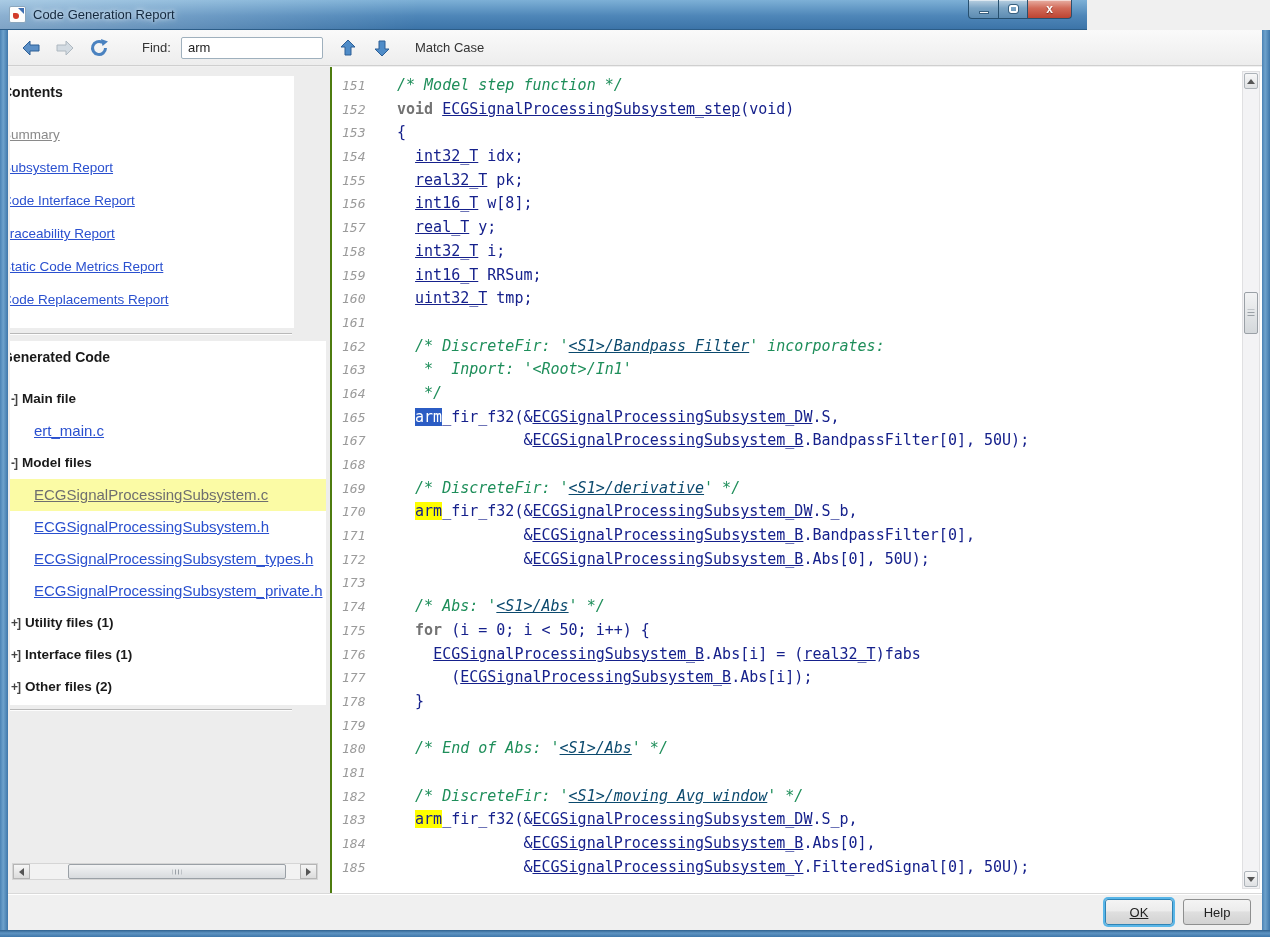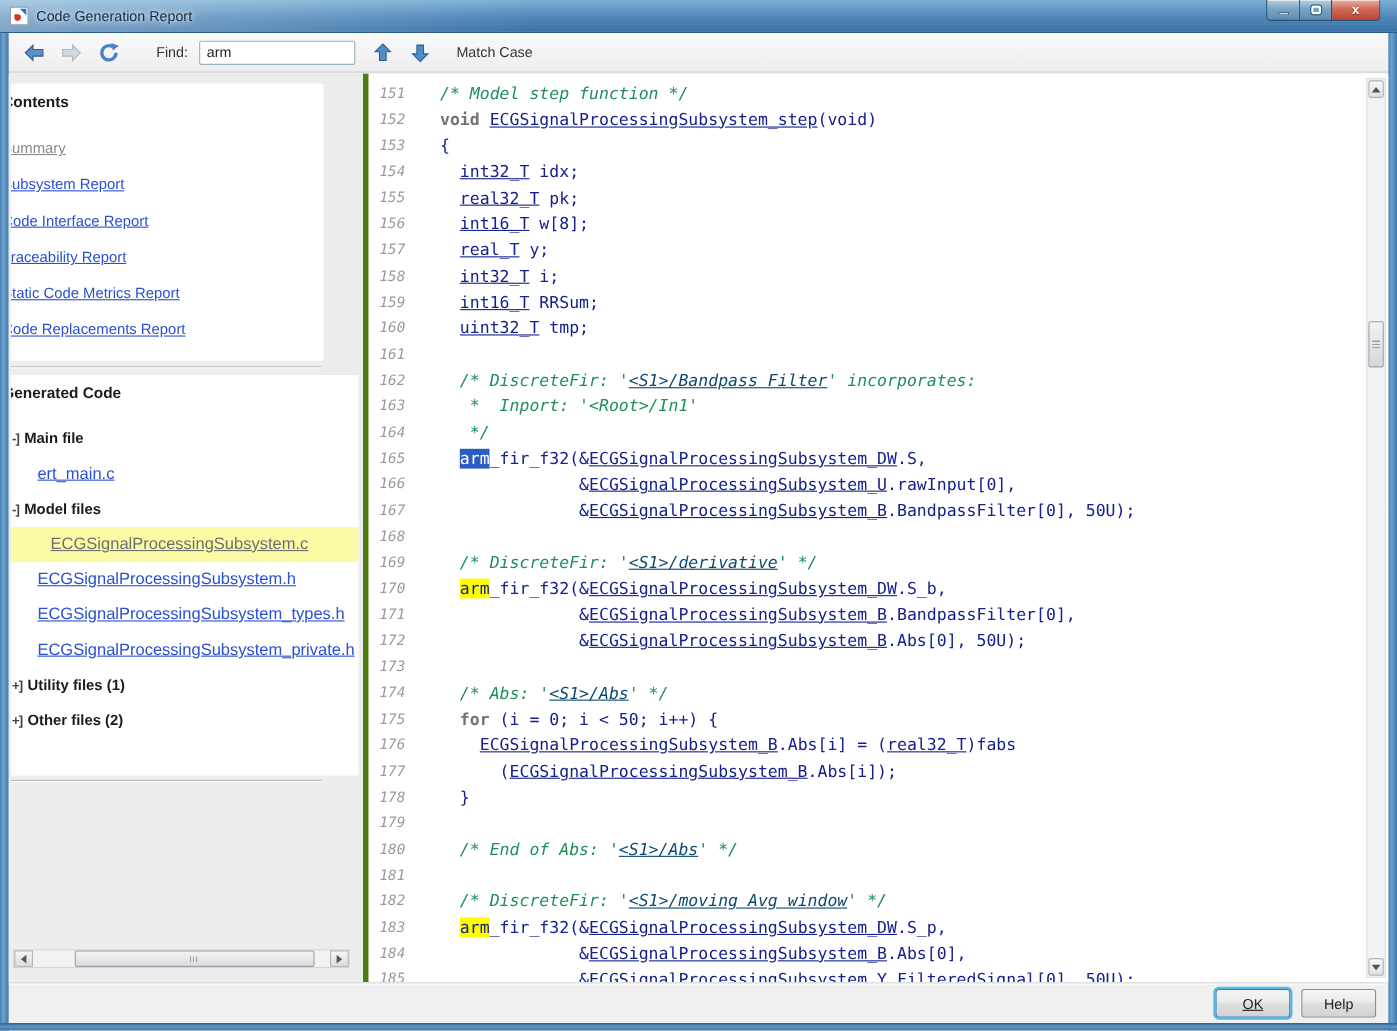--- a/index.html
+++ b/index.html
@@ -1,21 +1,21 @@
 <!DOCTYPE html>
 <html><head>
 <meta charset="utf-8">
 <style>
   * { box-sizing: border-box; margin: 0; padding: 0; }
   html,body { width:1270px; height:937px; overflow:hidden;
     font-family:"Liberation Sans","DejaVu Sans",sans-serif; }
   .window { position:relative; width:1270px; height:937px; background:#f0f0f0; }
 
   
-  .titlebar { position:absolute; left:0; top:0; width:1270px; height:30px;
+  .titlebar { position:absolute; left:0; top:0; width:1087px; height:30px;
     background:linear-gradient(180deg,#7db0d6 0%,#4e86b8 55%,#3c74a8 100%);
     border-bottom:1px solid #2c5d88;padding-left:19px; }
   .titlebar .glare { position:absolute; left:0; top:0; width:55%; height:100%;
     background:linear-gradient(100deg,rgba(255,255,255,.35),rgba(255,255,255,0) 70%); }
   .frame-left,.frame-right { position:absolute; top:30px; bottom:0; width:8px;
     background:linear-gradient(90deg,#4a82b4,#6ea2cc 40%,#3f77aa); }
   .frame-left { left:0; } .frame-right { right:0; }
   .frame-bottom { position:absolute; left:0; bottom:0; width:1270px; height:7px;
     background:linear-gradient(180deg,#2f618e,#5e94c2 45%,#3f77aa); }
 
@@ -66,41 +66,41 @@
   .hsep { position:absolute; left:2px; width:282px; height:2px;
     border-top:1px solid #b9b9b9; border-bottom:1px solid #fdfdfd; }
   .sep1 { top:266px; } .sep2 { top:642px; }
   .gen-panel { left:2px; top:274px; width:316px; height:364px; }
   .tree-branch { height:32px; line-height:32px; padding-left:9px; white-space:nowrap; font-size:13.5px; }
   .twisty { font-weight:bold; color:#444; font-size:12px; letter-spacing:-1px; cursor:pointer; }
   .tree-branch b { color:#1a1a1a; margin-left:5px; }
   .tree-file { height:32px; line-height:32px; padding-left:32px; white-space:nowrap; }
   .tree-file a { font-size:15px; color:#2a50cf; text-decoration:underline; cursor:pointer; }
   .tree-file.hl { background:#fbfba5; }
-  .tree-file.hl a { color:#6f6f6f;margin-left:12px; }
+  .tree-file.hl a { color:#6f6f6f; }
 
   
   .hscroll { position:absolute; left:4px; top:796px; width:306px; height:17px;
     background:#f2f2f2; border:1px solid #d5d5d5; display:flex; align-items:center; }
   .hs-btn { width:17px; height:15px; background:linear-gradient(180deg,#f6f6f6,#dcdcdc);
     border:1px solid #b5b5b5; display:flex; align-items:center; justify-content:center; }
   .hs-track { flex:1; position:relative; height:15px; }
   .hs-thumb { position:absolute; left:38px; width:218px; top:0; height:15px;
     background:linear-gradient(180deg,#f2f3f4,#d8dbde); border:1px solid #9aa0a6; border-radius:2px; }
   .grip { position:absolute; left:50%; top:50%; transform:translate(-50%,-50%);
     width:9px; height:5px; background:repeating-linear-gradient(90deg,#9aa0a6 0 1px,transparent 1px 3px); }
   .tri { width:0; height:0; }
   .tri.left  { border-top:4px solid transparent; border-bottom:4px solid transparent; border-right:5px solid #555; }
   .tri.right { border-top:4px solid transparent; border-bottom:4px solid transparent; border-left:5px solid #555; }
   .tri.up    { border-left:4px solid transparent; border-right:4px solid transparent; border-bottom:5px solid #555; }
   .tri.down  { border-left:4px solid transparent; border-right:4px solid transparent; border-top:5px solid #555; }
 
   
   .codepane { position:absolute; left:322px; right:0; top:0; height:100%;
-    background:#fff; border-left:5px solid #4d7c0f; overflow:hidden; }
+    background:#fff; border-left:2px solid #4d7c0f; overflow:hidden; }
   .code-scroll { position:absolute; left:0; top:0; right:22px; bottom:0; overflow:hidden; padding-top:7px; }
   .cline { display:flex; height:23.7px; line-height:23.7px; white-space:pre;
     font-family:"DejaVu Sans Mono","Liberation Mono",monospace; font-size:15px; }
   .ln { width:42px; padding-left:10px; flex:none; font-style:italic; font-size:13px;
     color:#9b9b9b; font-family:"DejaVu Sans Mono",monospace; }
   .ct { padding-left:23px; }
   .tok-p  { color:#16218c; }
   .tok-k  { color:#737373; font-weight:bold; }
   .tok-l  { color:#16218c; text-decoration:underline; cursor:pointer; }
   .tok-c  { color:#1e8e5a; font-style:italic; }
@@ -215,20 +215,21 @@
           <div class="side-title">Generated Code</div>
           <div id="gen-tree">
               <div class="tree-branch"><span class="twisty">-]</span><b>Main file</b></div>
               <div class="tree-file"><a>ert_main.c</a></div>
               <div class="tree-branch"><span class="twisty">-]</span><b>Model files</b></div>
               <div class="tree-file hl"><a>ECGSignalProcessingSubsystem.c</a></div>
               <div class="tree-file"><a>ECGSignalProcessingSubsystem.h</a></div>
               <div class="tree-file"><a>ECGSignalProcessingSubsystem_types.h</a></div>
               <div class="tree-file"><a>ECGSignalProcessingSubsystem_private.h</a></div>
               <div class="tree-branch"><span class="twisty">+]</span><b>Utility files (1)</b></div>
+              <div class="tree-branch"><span class="twisty">+]</span><b>Interface files (1)</b></div>
               <div class="tree-branch"><span class="twisty">+]</span><b>Other files (2)</b></div>
             </div>
         </div>
       </div>
       <div class="hsep sep2"></div>
 
       <div class="hscroll">
         <div class="hs-btn">
             <div class="tri left"></div>
           </div>
@@ -253,21 +254,20 @@
           <div class="cline"><span class="ln">156</span><span class="ct"><span class="tok-p">  </span><span class="tok-l">int16_T</span><span class="tok-p"> w[8];</span></span></div>
           <div class="cline"><span class="ln">157</span><span class="ct"><span class="tok-p">  </span><span class="tok-l">real_T</span><span class="tok-p"> y;</span></span></div>
           <div class="cline"><span class="ln">158</span><span class="ct"><span class="tok-p">  </span><span class="tok-l">int32_T</span><span class="tok-p"> i;</span></span></div>
           <div class="cline"><span class="ln">159</span><span class="ct"><span class="tok-p">  </span><span class="tok-l">int16_T</span><span class="tok-p"> RRSum;</span></span></div>
           <div class="cline"><span class="ln">160</span><span class="ct"><span class="tok-p">  </span><span class="tok-l">uint32_T</span><span class="tok-p"> tmp;</span></span></div>
           <div class="cline"><span class="ln">161</span><span class="ct"></span></div>
           <div class="cline"><span class="ln">162</span><span class="ct"><span class="tok-c">  /* DiscreteFir: '</span><span class="tok-cl">&lt;S1&gt;/Bandpass Filter</span><span class="tok-c">' incorporates:</span></span></div>
           <div class="cline"><span class="ln">163</span><span class="ct"><span class="tok-c">   *  Inport: '&lt;Root&gt;/In1'</span></span></div>
           <div class="cline"><span class="ln">164</span><span class="ct"><span class="tok-c">   */</span></span></div>
           <div class="cline"><span class="ln">165</span><span class="ct"><span class="tok-p">  </span><span class="tok-hb">arm</span><span class="tok-p">_fir_f32(&amp;</span><span class="tok-l">ECGSignalProcessingSubsystem_DW</span><span class="tok-p">.S,</span></span></div>
-          <div class="cline"><span class="ln">166</span><span class="ct"><span class="tok-p">              &amp;</span><span class="tok-l">ECGSignalProcessingSubsystem_U</span><span class="tok-p">.rawInput[0],</span></span></div>
           <div class="cline"><span class="ln">167</span><span class="ct"><span class="tok-p">              &amp;</span><span class="tok-l">ECGSignalProcessingSubsystem_B</span><span class="tok-p">.BandpassFilter[0], 50U);</span></span></div>
           <div class="cline"><span class="ln">168</span><span class="ct"></span></div>
           <div class="cline"><span class="ln">169</span><span class="ct"><span class="tok-c">  /* DiscreteFir: '</span><span class="tok-cl">&lt;S1&gt;/derivative</span><span class="tok-c">' */</span></span></div>
           <div class="cline"><span class="ln">170</span><span class="ct"><span class="tok-p">  </span><span class="tok-hy">arm</span><span class="tok-p">_fir_f32(&amp;</span><span class="tok-l">ECGSignalProcessingSubsystem_DW</span><span class="tok-p">.S_b,</span></span></div>
           <div class="cline"><span class="ln">171</span><span class="ct"><span class="tok-p">              &amp;</span><span class="tok-l">ECGSignalProcessingSubsystem_B</span><span class="tok-p">.BandpassFilter[0],</span></span></div>
           <div class="cline"><span class="ln">172</span><span class="ct"><span class="tok-p">              &amp;</span><span class="tok-l">ECGSignalProcessingSubsystem_B</span><span class="tok-p">.Abs[0], 50U);</span></span></div>
           <div class="cline"><span class="ln">173</span><span class="ct"></span></div>
           <div class="cline"><span class="ln">174</span><span class="ct"><span class="tok-c">  /* Abs: '</span><span class="tok-cl">&lt;S1&gt;/Abs</span><span class="tok-c">' */</span></span></div>
           <div class="cline"><span class="ln">175</span><span class="ct"><span class="tok-p">  </span><span class="tok-k">for</span><span class="tok-p"> (i = 0; i &lt; 50; i++) {</span></span></div>
           <div class="cline"><span class="ln">176</span><span class="ct"><span class="tok-p">    </span><span class="tok-l">ECGSignalProcessingSubsystem_B</span><span class="tok-p">.Abs[i] = (</span><span class="tok-l">real32_T</span><span class="tok-p">)fabs</span></span></div>

